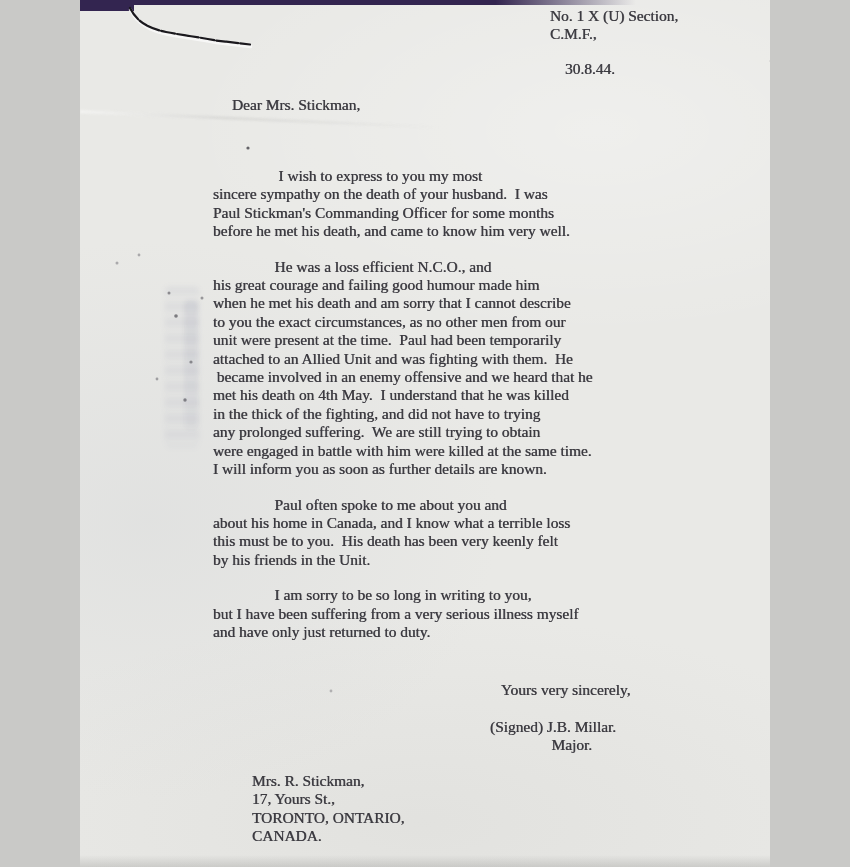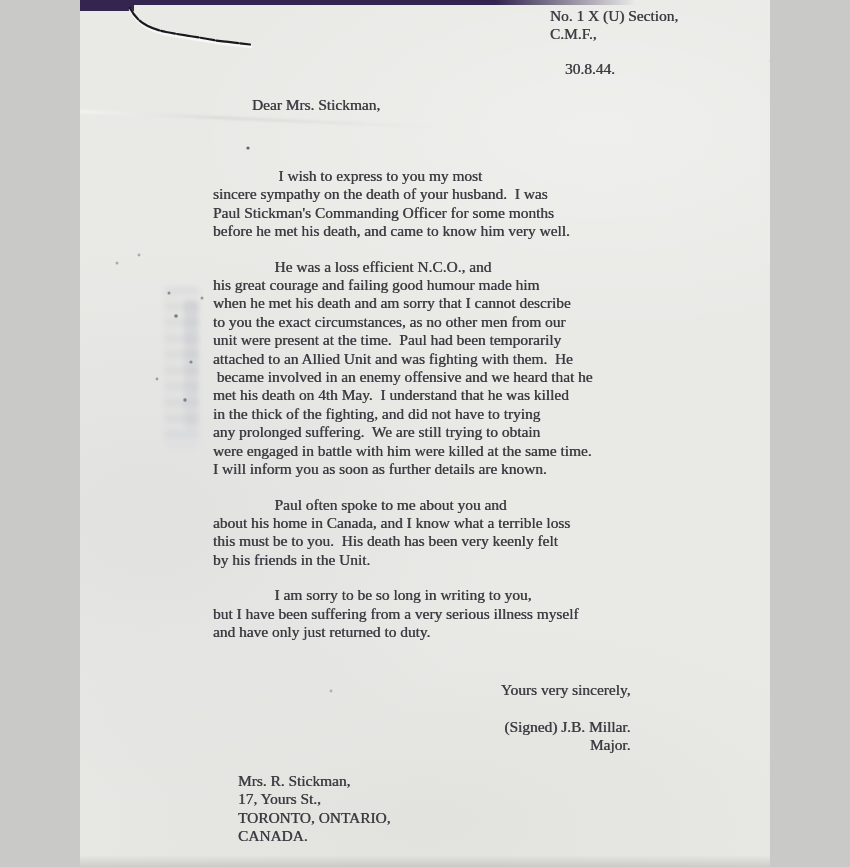--- a/index.html
+++ b/index.html
@@ -88,21 +88,21 @@
   <div class="specks"></div>
   <div class="bottom-shadow"></div>
   <div class="corner-mark"></div>
 
   <div class="block ink" style="left:470px;top:7px;">
     <div class="tline">No. 1 X (U) Section,</div>
     <div class="tline">C.M.F.,</div>
   </div>
   <div class="block ink" style="left:469px;top:60px;margin-left:16px;">30.8.44.</div>
 
-  <div class="block ink" style="left:172px;top:96px;">Dear Mrs. Stickman,</div>
+  <div class="block ink" style="left:152px;top:96px;">Dear Mrs. Stickman,</div>
 
   <div class="block ink" style="left:133px;top:131px;width:640px;margin-top:36px;">
     <div class="tpar">
         <div class="tline">                 I wish to express to you my most</div>
         <div class="tline">sincere sympathy on the death of your husband.  I was</div>
         <div class="tline">Paul Stickman's Commanding Officer for some months</div>
         <div class="tline">before he met his death, and came to know him very well.</div>
       </div>
     <div class="tpar">
         <div class="tline">                He was a loss efficient N.C.O., and</div>
@@ -124,27 +124,27 @@
         <div class="tline">this must be to you.  His death has been very keenly felt</div>
         <div class="tline">by his friends in the Unit.</div>
       </div>
     <div class="tpar">
         <div class="tline">                I am sorry to be so long in writing to you,</div>
         <div class="tline">but I have been suffering from a very serious illness myself</div>
         <div class="tline">and have only just returned to duty.</div>
       </div>
   </div>
 
-  <div class="block ink" style="left:410px;top:681px;text-align:right;">
+  <div class="block ink" style="left:410px;top:681px;">
       <div class="tline">   Yours very sincerely,</div>
       <div class="tline"> </div>
       <div class="tline">(Signed) J.B. Millar.</div>
       <div class="tline">                Major.</div>
     </div>
 
-  <div class="block ink" style="left:158px;top:772px;">
+  <div class="block ink" style="left:172px;top:772px;">
       <div class="tline">Mrs. R. Stickman,</div>
       <div class="tline">17, Yours St.,</div>
       <div class="tline">TORONTO, ONTARIO,</div>
       <div class="tline">CANADA.</div>
     </div>
 
 </div>
 
 </body></html>

